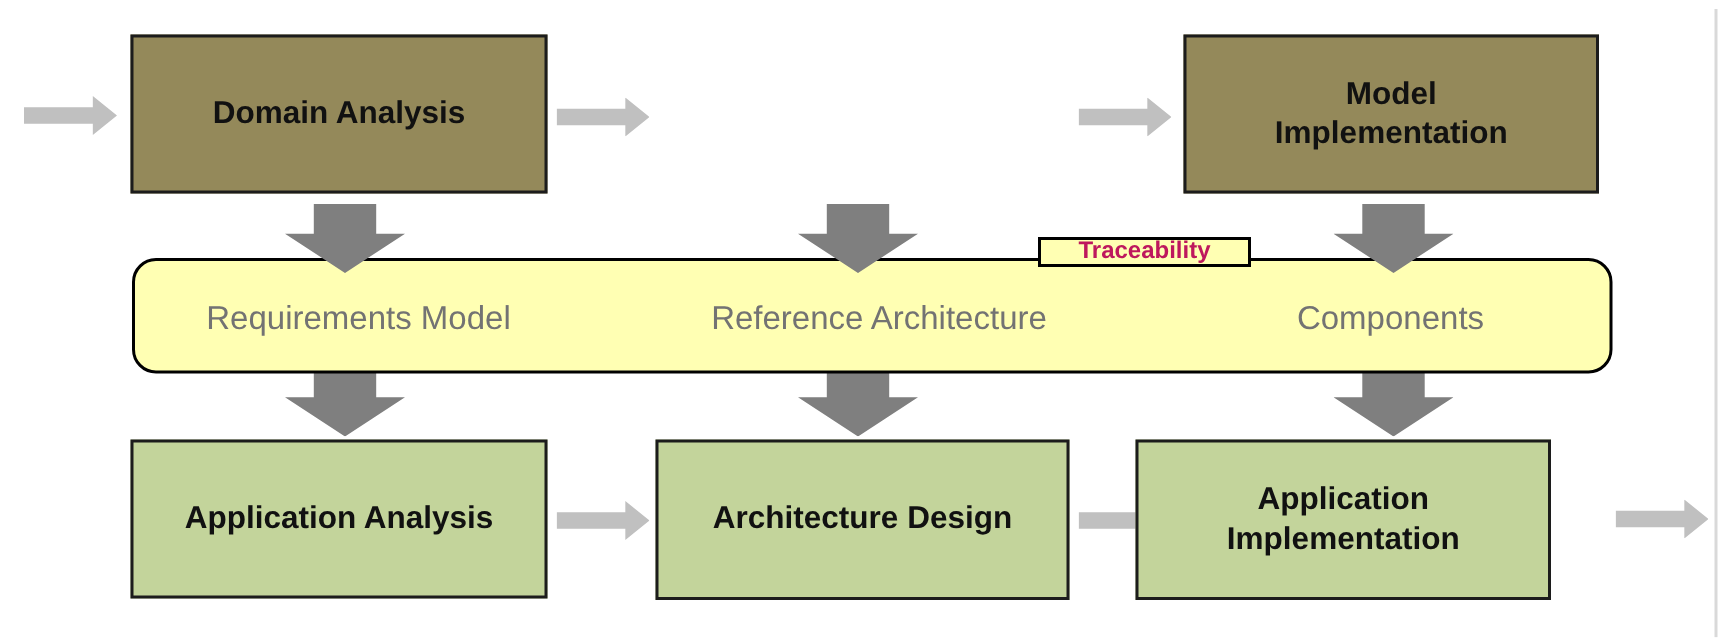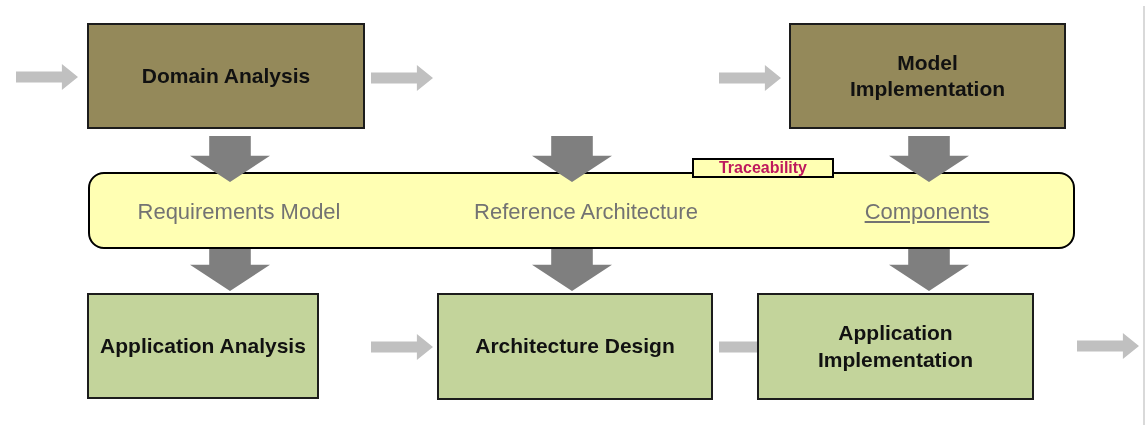--- a/index.html
+++ b/index.html
@@ -87,33 +87,33 @@
 </head>
 <body>
 
 <div class="canvas">
 
   <div class="page-edge"></div>
 
   <div class="band"></div>
   <div class="band-label" style="left:239px;">Requirements Model</div>
   <div class="band-label" style="left:586px;">Reference Architecture</div>
-  <div class="band-label" style="left:927px;text-decoration:underline;">Components</div>
+  <div class="band-label" style="left:927px;">Components</div>
   <div class="tag">
     <span>Traceability</span>
   </div>
 
   <div class="box domain" style="left:87px; top:23px; width:278px; height:106px;">
     <span class="one-line">Domain Analysis</span>
   </div>
   <div class="box domain" style="left:789px; top:23px; width:277px; height:106px;">
     <span class="two-line">Model Implementation</span>
   </div>
 
-  <div class="box application" style="left:87px; top:293px; width:232px; height:106px;">
+  <div class="box application" style="left:87px; top:293px; width:278px; height:106px;">
     <span class="one-line">Application Analysis</span>
   </div>
   <div class="box application" style="left:437px; top:293px; width:276px; height:107px;">
     <span class="one-line">Architecture Design</span>
   </div>
   <div class="box application" style="left:757px; top:293px; width:277px; height:107px;">
     <span class="two-line">Application Implementation</span>
   </div>
 
   <div class="arrow-right" style="left:16px; top:64px;"></div>

